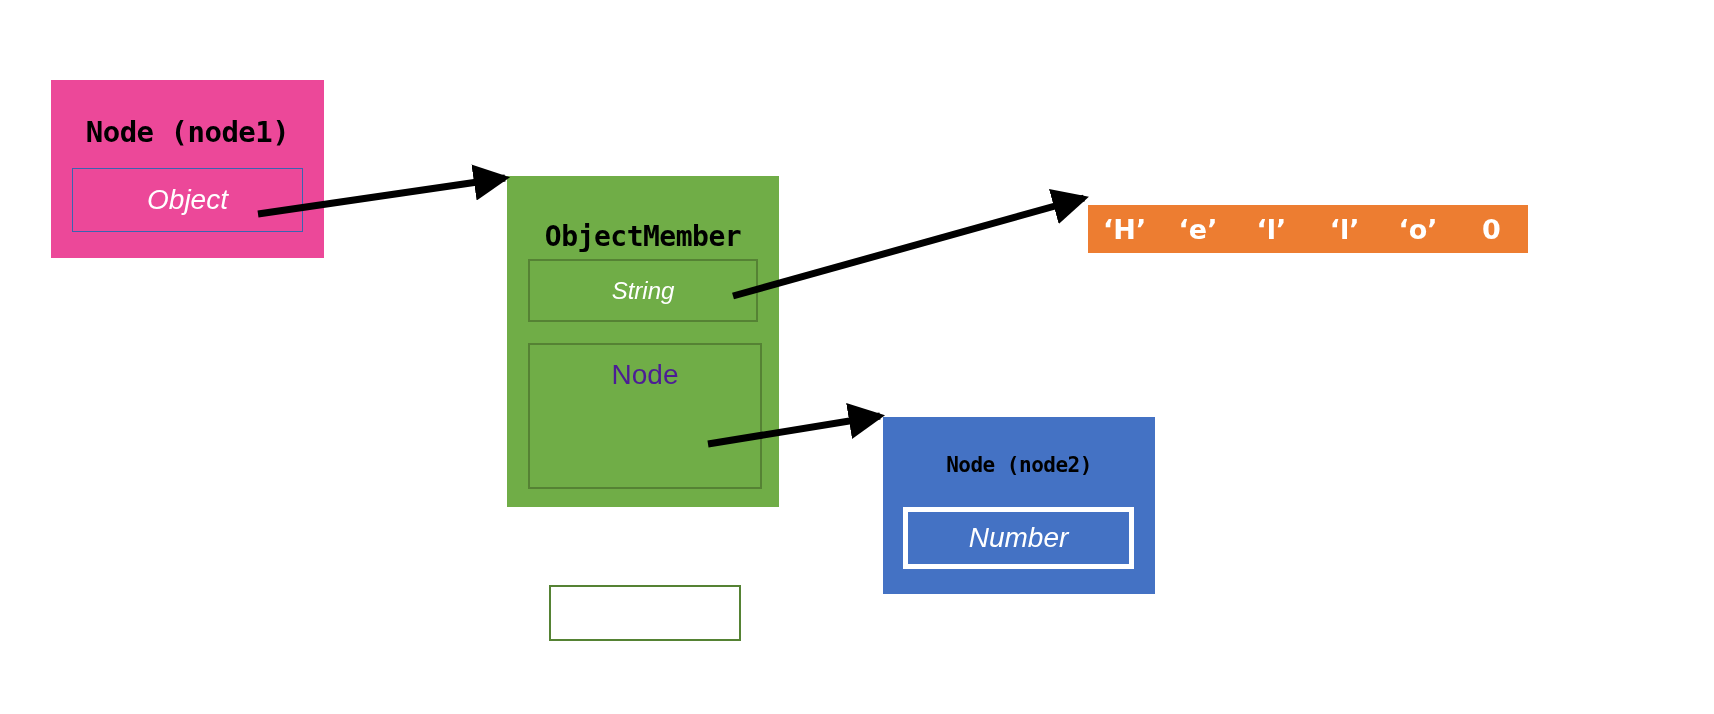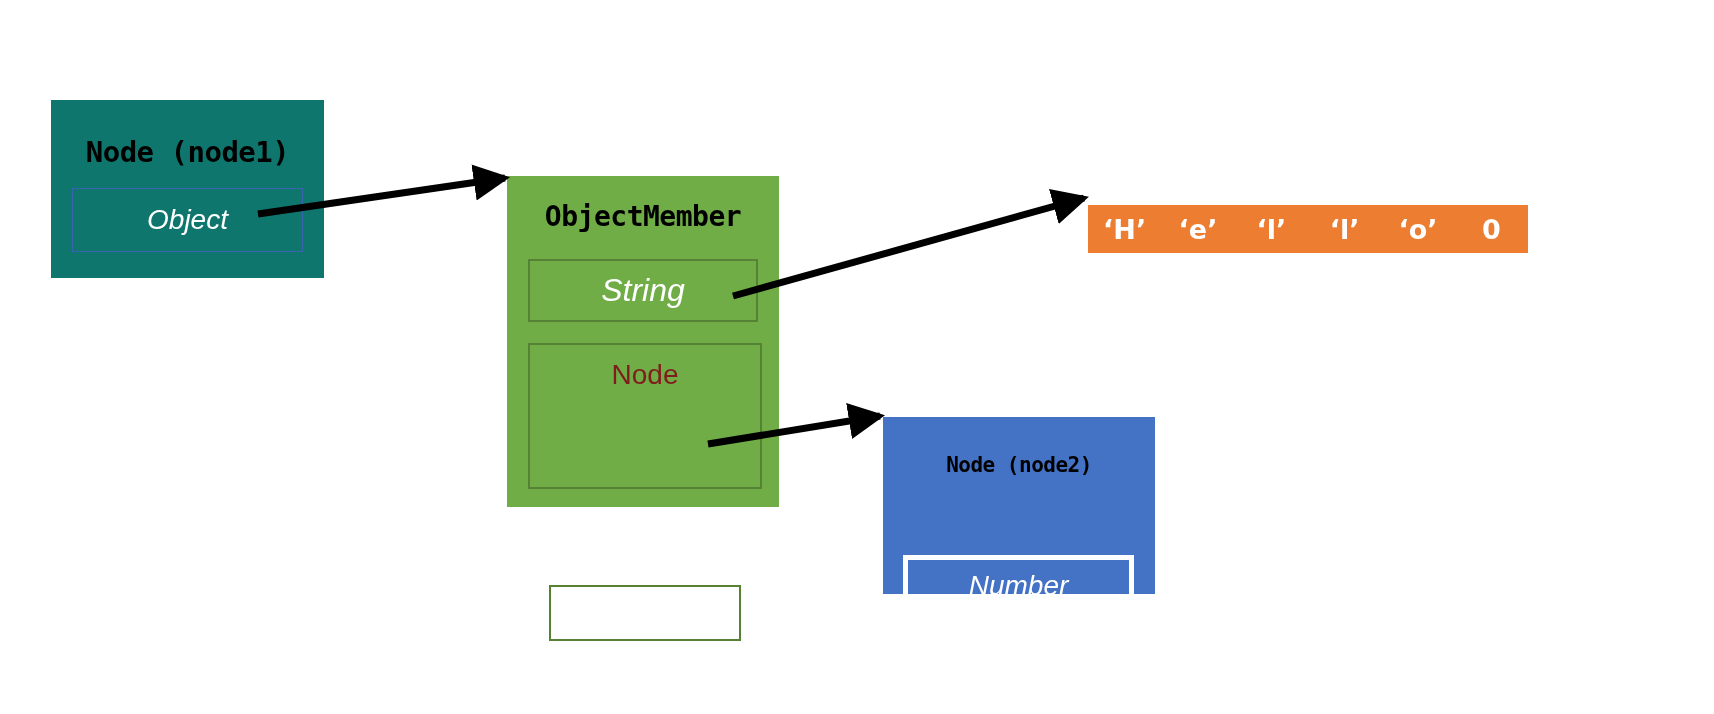--- a/index.html
+++ b/index.html
@@ -53,24 +53,24 @@
     justify-content: center;
     color: #ffffff;
     font-family: "Liberation Sans", sans-serif;
     font-weight: 400;
     font-style: italic;
   }
 
   
   #node1 {
     left: 51px;
-    top: 100px;
+    top: 80px;
     width: 273px;
     height: 178px;
-    background: #0f766e;
+    background: #ec4899;
   }
   #node1 .box-title {
     font-size: 29px;
     margin-top: 35px;
   }
   #node1-slot {
     position: absolute;
     left: 21px;
     top: 88px;
     width: 231px;
@@ -82,43 +82,43 @@
   
   #objectmember {
     left: 507px;
     top: 176px;
     width: 272px;
     height: 331px;
     background: #70AD47;
   }
   #objectmember .box-title {
     font-size: 28px;
-    margin-top: 24px;
+    margin-top: 44px;
   }
   #om-string {
     position: absolute;
     left: 21px;
     top: 83px;
     width: 230px;
     height: 63px;
     border: 2px solid #558234;
-    font-size: 32px;
+    font-size: 24px;
   }
   #om-node {
     position: absolute;
     left: 21px;
     top: 167px;
     width: 230px;
     height: 142px;
     border: 2px solid #558234;
     display: block;
   }
   #om-node-label {
     text-align: center;
-    color: #7f1d1d;
+    color: #4c1d95;
     font-size: 28px;
     margin-top: 14px;
   }
   #om-array {
     position: absolute;
     left: 19px;
     top: 240px;
     width: 192px;
     height: 56px;
     border: 2px solid #558234;
@@ -138,21 +138,20 @@
     margin-top: 36px;
   }
   #node2-slot {
     position: absolute;
     left: 20px;
     top: 90px;
     width: 231px;
     height: 62px;
     border: 5px solid #ffffff;
     font-size: 28px;
-    margin-top: 48px;
   }
 
   
   #string-buffer {
     position: absolute;
     left: 1088px;
     top: 205px;
     width: 440px;
     height: 48px;
     background: #ED7D31;

